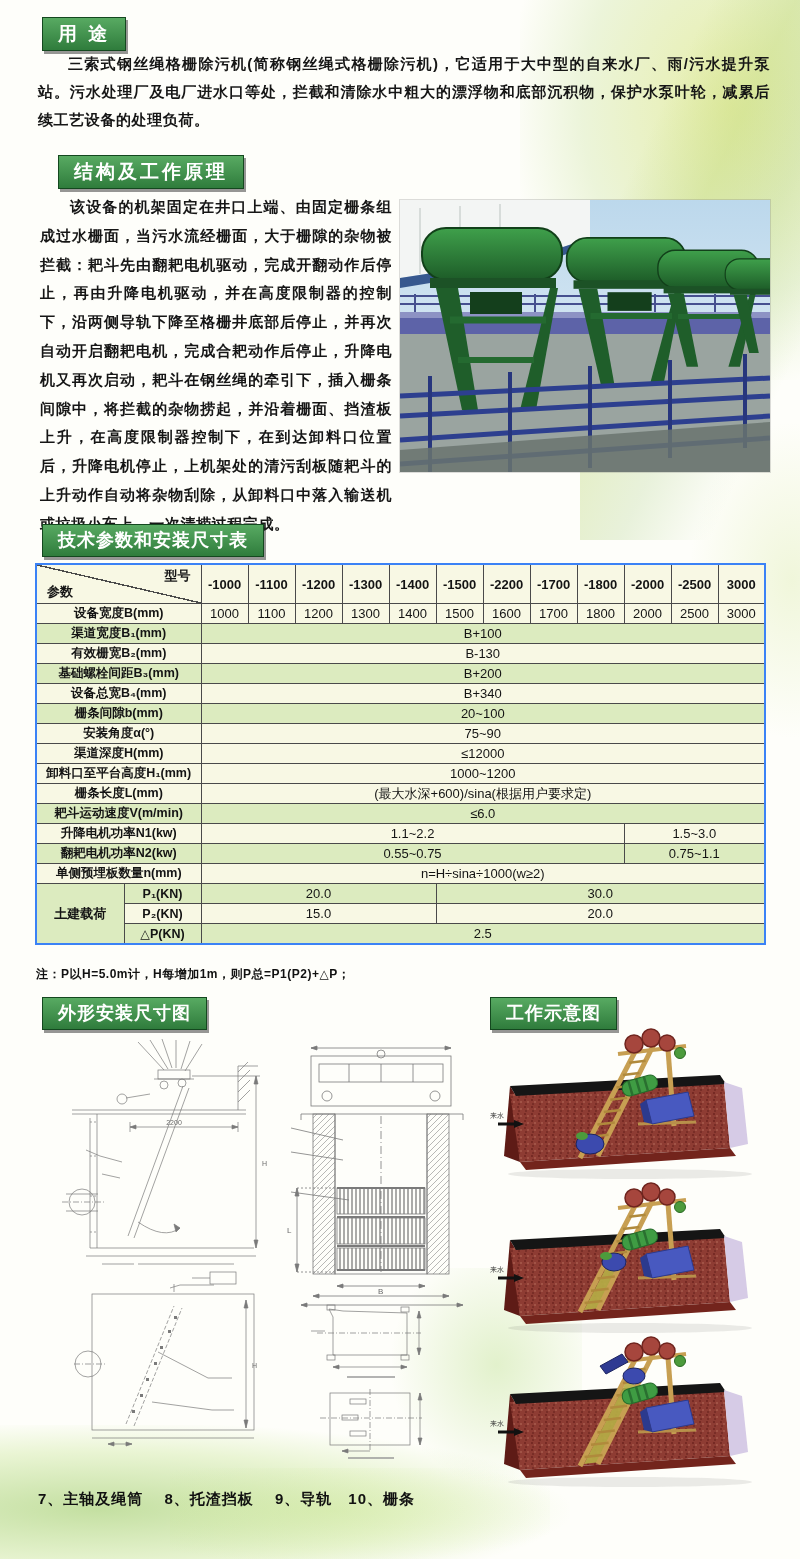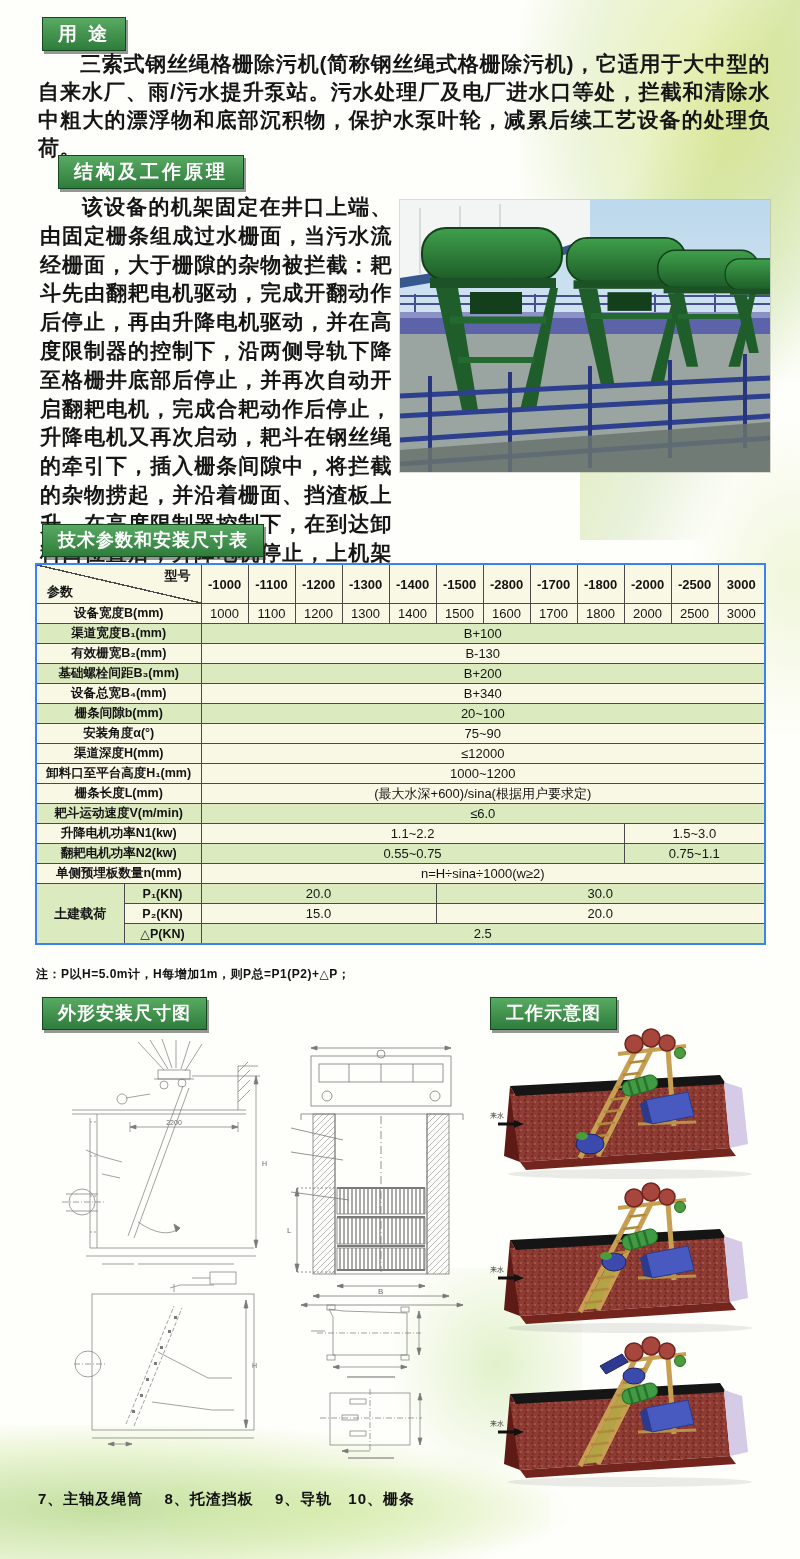--- a/index.html
+++ b/index.html
@@ -23,21 +23,21 @@
     background:linear-gradient(180deg,#58aa62 0%,#2f7c3c 100%);
     color:#fff;font-weight:bold;font-size:19px;line-height:1.25;
     padding:4px 15px;border:1px solid #14481f;letter-spacing:3px;
     box-shadow:2px 3px 0 rgba(45,45,45,.5);}
   .hdr-usage{left:42px;top:17px;}
   .hdr-structure{left:58px;top:155px;}
   .hdr-tech{left:42px;top:524px;font-size:18px;letter-spacing:1px;}
   .hdr-outline{left:42px;top:997px;font-size:18px;letter-spacing:1px;}
   .hdr-working{left:490px;top:997px;font-size:18px;letter-spacing:1px;}
 
-  .body-text{position:absolute;margin:0;font-size:21px;font-weight:600;
+  .body-text{position:absolute;margin:0;font-size:15px;font-weight:600;
     color:#161616;text-align:justify;letter-spacing:.6px;}
   .usage-text{left:38px;top:50px;width:732px;line-height:28px;text-indent:2em;}
   .structure-text{left:40px;top:193px;width:352px;line-height:28.8px;text-indent:2em;}
   .note{position:absolute;left:36px;top:966px;margin:0;font-size:12px;font-weight:600;letter-spacing:.5px;}
   .legend-line{position:absolute;left:38px;font-size:15px;font-weight:600;letter-spacing:1px;}
   .legend-1{top:1459px;} .legend-2{top:1490px;}
 
   .photo{position:absolute;left:400px;top:200px;width:370px;height:272px;
     box-shadow:0 0 0 1px rgba(120,120,120,.25);}
   .drawing{position:absolute;}
@@ -187,21 +187,21 @@
           <td colspan="2" class="corner">
             <span class="c-top">型号</span>
             <span class="c-bottom">参数</span>
           </td>
           <td class="model-h">-1000</td>
           <td class="model-h">-1100</td>
           <td class="model-h">-1200</td>
           <td class="model-h">-1300</td>
           <td class="model-h">-1400</td>
           <td class="model-h">-1500</td>
-          <td class="model-h">-2800</td>
+          <td class="model-h">-2200</td>
           <td class="model-h">-1700</td>
           <td class="model-h">-1800</td>
           <td class="model-h">-2000</td>
           <td class="model-h">-2500</td>
           <td class="model-h">3000</td>
         </tr>
         <tr>
           <td colspan="2" class="param-label">设备宽度B(mm)</td>
           <td colspan="1">1000</td>
           <td colspan="1">1100</td>

